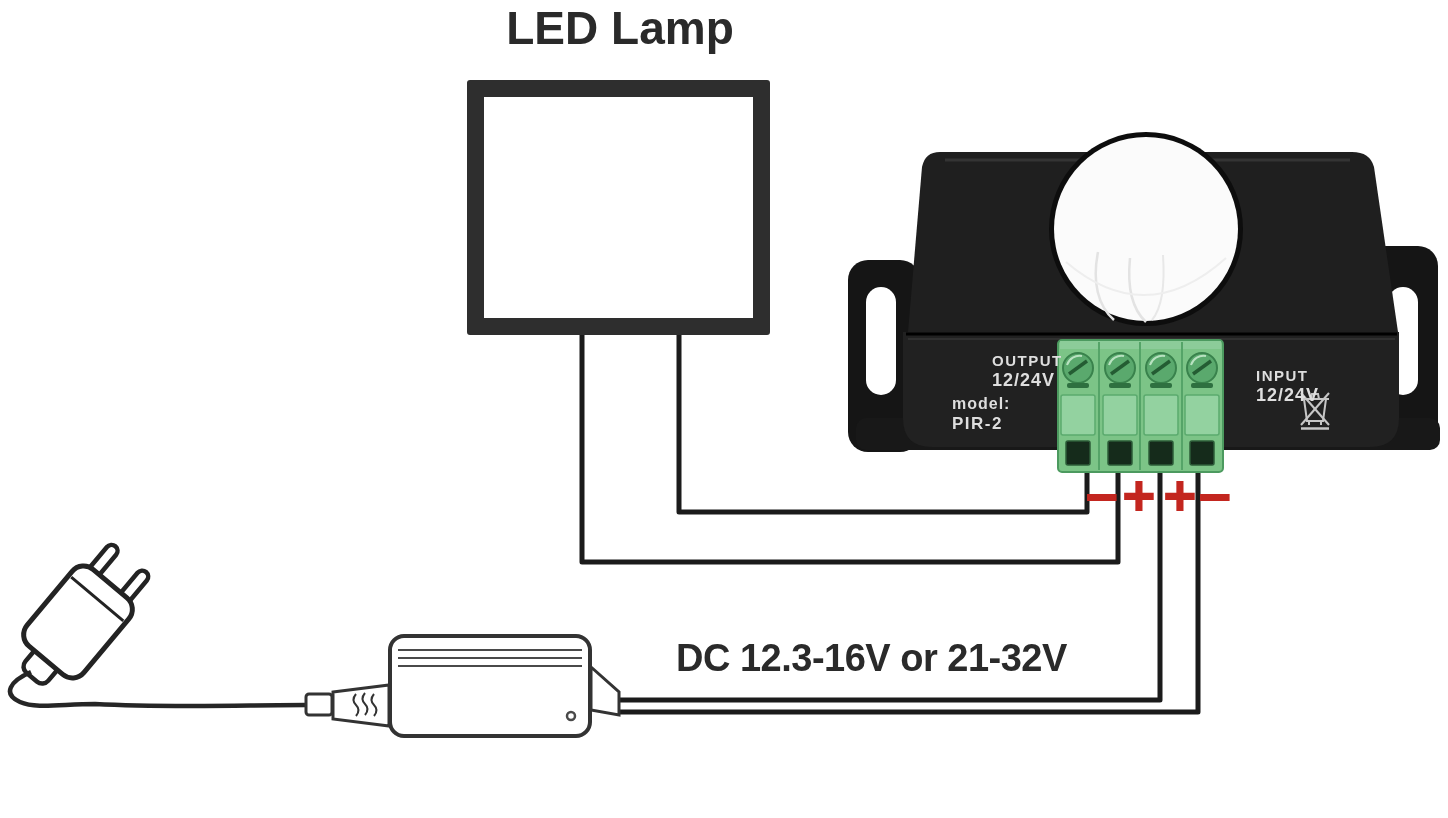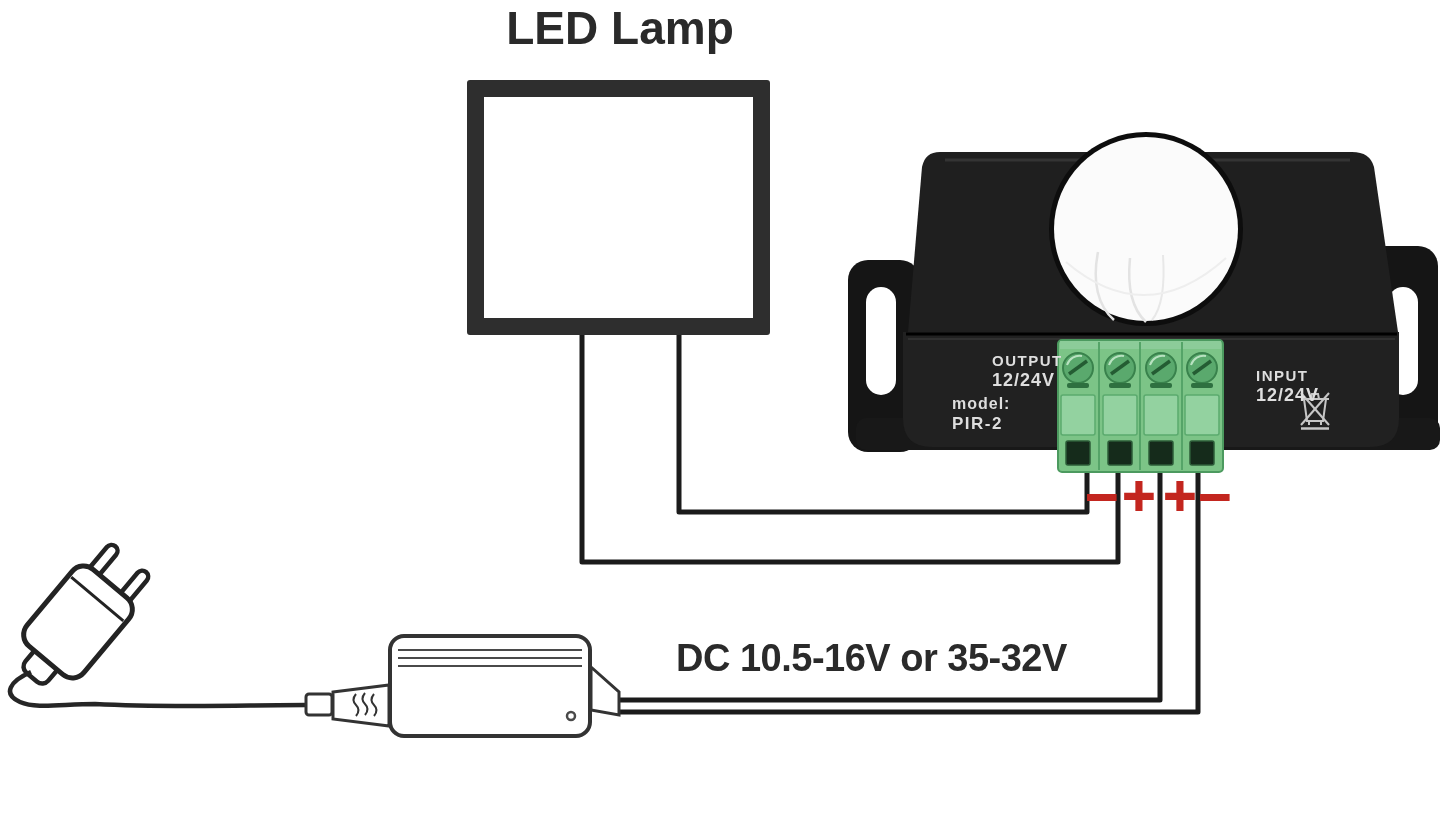--- a/index.html
+++ b/index.html
@@ -160,21 +160,21 @@
         <line x1="1329" y1="393" x2="1301" y2="425"></line>
         <line x1="1301" y1="428.5" x2="1329" y2="428.5" stroke-width="2.5"></line>
       </g>
     </g>
   </svg>
 
   <div class="caption lamp">LED Lamp</div>
 
   <div class="lamp-panel"></div>
 
-  <div class="caption dc">DC 10.5-16V or 35-32V</div>
+  <div class="caption dc">DC 12.3-16V or 21-32V</div>
 
 
   <span class="polarity" style="left:1102px;top:497px;">−</span>
   <span class="polarity" style="left:1139px;top:496px;">+</span>
   <span class="polarity" style="left:1180px;top:496px;">+</span>
   <span class="polarity" style="left:1215px;top:497px;">−</span>
 
   <div class="devlabel" style="left:952px;top:352px;margin-left:40px;">
     <div class="l1">OUTPUT</div>
     <div class="l2">12/24V</div>

